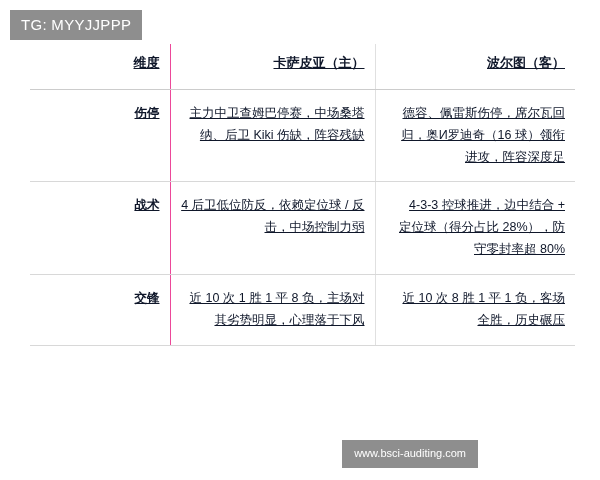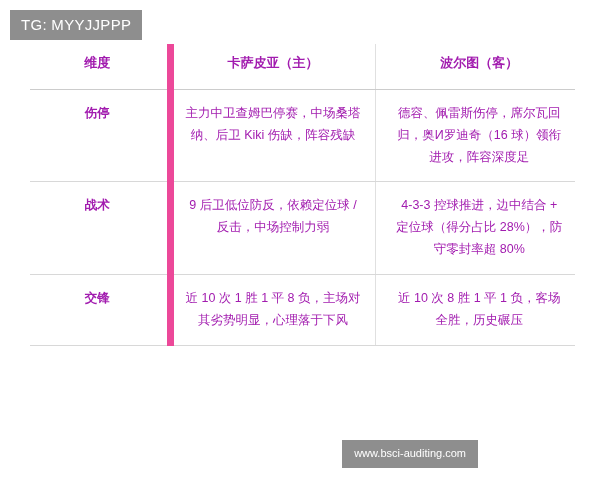--- a/index.html
+++ b/index.html
@@ -54,46 +54,47 @@
     left: 30px;
     width: 545px;
   }
   table.cmp {
     border-collapse: collapse;
     width: 545px;
     table-layout: fixed;
   }
   table.cmp th, table.cmp td {
     vertical-align: top;
-    text-align: center;
+    text-align: right;
     padding: 13px 10px 13px 8px;
     font-size: 12.5px;
     line-height: 1.75;
-    color: #a21caf;
+    color: #0f172a;
     border-top: 1px solid #d8d8d8;
     border-bottom: 1px solid #d8d8d8;
+    text-decoration: underline;
   }
   table.cmp tr.head th {
     border-top: none;
     border-bottom: 1px solid #cccccc;
     font-weight: bold;
     font-size: 13px;
     padding-top: 8px;
     padding-bottom: 14px;
   }
   table.cmp tr.head th.c0 { padding-left: 8px; }
   table.cmp td.c0 {
     font-weight: bold;
     white-space: nowrap;
   }
   .col0 { width: 140px; }
   .col1 { width: 205px; }
   .col2 { width: 200px; }
   table.cmp td.c1, table.cmp th.c1 {
-    border-left: 7px solid #ec4899;
+    border-left: 1px solid #ec4899;
   }
   table.cmp td.c2, table.cmp th.c2 {
     border-left: 1px solid #e0e0e0;
     padding-left: 18px;
   }
   table.cmp tr.r-last td {
     border-bottom: 1px solid #d8d8d8;
   }
 </style>
 </head>
@@ -120,21 +121,21 @@
 
 
         <tr>
           <td class="c0">伤停</td>
           <td class="c1">主力中卫查姆巴停赛，中场桑塔纳、后卫 Kiki 伤缺，阵容残缺</td>
           <td class="c2">德容、佩雷斯伤停，席尔瓦回归，奥И罗迪奇（16 球）领衔进攻，阵容深度足</td>
         </tr>
 
         <tr>
           <td class="c0">战术</td>
-          <td class="c1">9 后卫低位防反，依赖定位球 / 反击，中场控制力弱</td>
+          <td class="c1">4 后卫低位防反，依赖定位球 / 反击，中场控制力弱</td>
           <td class="c2">4-3-3 控球推进，边中结合 + 定位球（得分占比 28%），防守零封率超 80%</td>
         </tr>
 
         <tr class="r-last">
           <td class="c0">交锋</td>
           <td class="c1">近 10 次 1 胜 1 平 8 负，主场对其劣势明显，心理落于下风</td>
           <td class="c2">近 10 次 8 胜 1 平 1 负，客场全胜，历史碾压</td>
         </tr>
       </tbody>
     </table>

